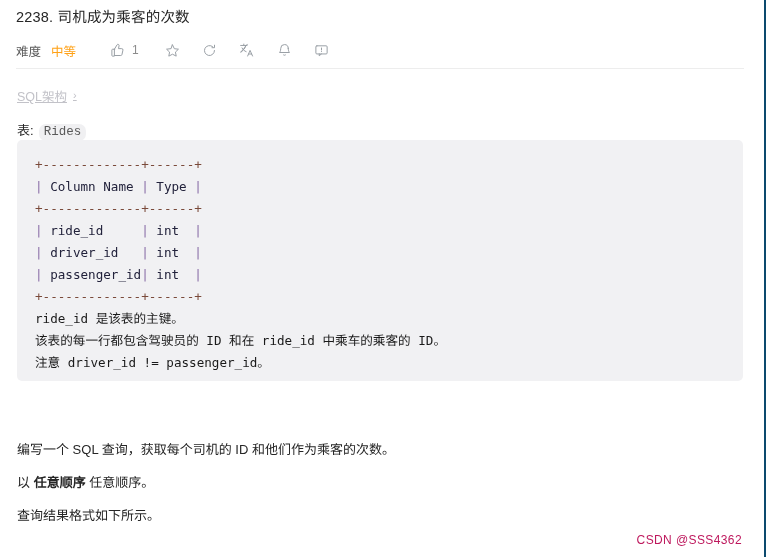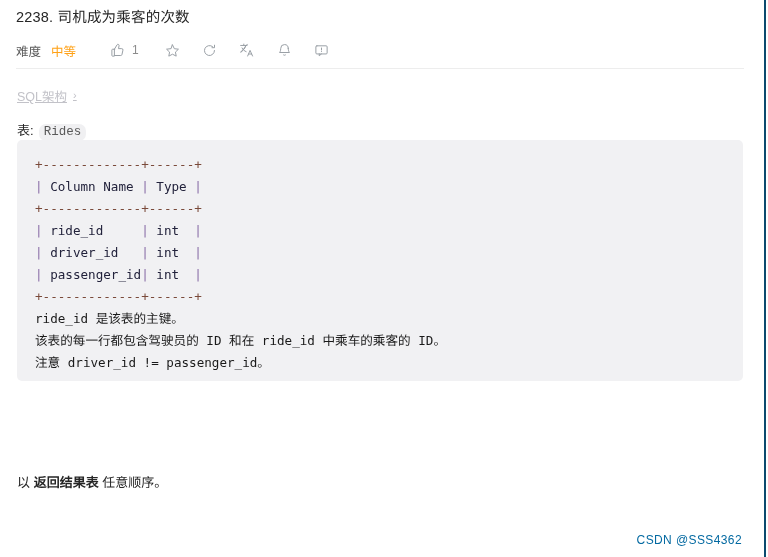--- a/index.html
+++ b/index.html
@@ -169,21 +169,21 @@
   .desc-2 { top: 473px; }
   .desc-3 { top: 506px; }
   .desc b { font-weight: bold; }
 
   
   .watermark {
     position: absolute;
     right: 22px;
     bottom: 10px;
     font-size: 12px;
-    color: #0369a1;
+    color: #be185d;
     letter-spacing: .4px;
     white-space: nowrap;
   }
 </style>
 </head>
 <body>
 
 <div class="page">
 
   <div class="problem-title">2238. 司机成为乘客的次数</div>
@@ -264,21 +264,23 @@
 <span class="tok-rule">+-------------+------+</span>
 <span class="tok-pipe">|</span><span class="tok-ident"> ride_id     </span><span class="tok-pipe">|</span><span class="tok-ident"> int  </span><span class="tok-pipe">|</span>
 <span class="tok-pipe">|</span><span class="tok-ident"> driver_id   </span><span class="tok-pipe">|</span><span class="tok-ident"> int  </span><span class="tok-pipe">|</span>
 <span class="tok-pipe">|</span><span class="tok-ident"> passenger_id</span><span class="tok-pipe">|</span><span class="tok-ident"> int  </span><span class="tok-pipe">|</span>
 <span class="tok-rule">+-------------+------+</span>
 <span class="tok-cn">ride_id 是该表的主键。</span>
 <span class="tok-cn">该表的每一行都包含驾驶员的 ID 和在 ride_id 中乘车的乘客的 ID。</span>
 <span class="tok-cn">注意 driver_id != passenger_id。</span></pre>
   </div>
 
+  <div class="desc desc-1">编写一个 SQL 查询，获取每个司机的 ID 和他们作为乘客的次数。</div>
 
   <div class="desc desc-2">
-    <span>以 </span><b>返回结果表</b><span> 任意顺序。</span>
-  </div>
-
+    <span>以 </span><b>任意顺序</b><span> 任意顺序。</span>
+  </div>
+
+  <div class="desc desc-3">查询结果格式如下所示。</div>
 
   <div class="watermark">CSDN @SSS4362</div>
 
 </div>
 
 </body></html>

